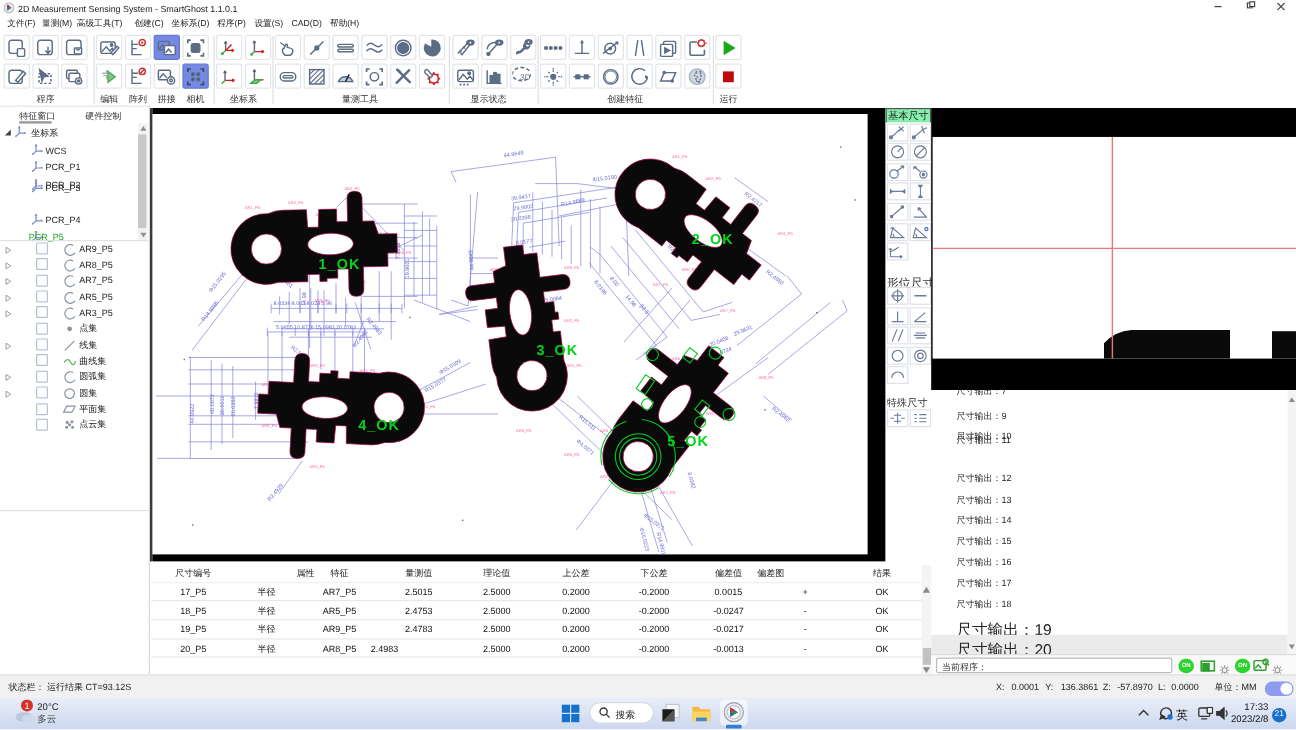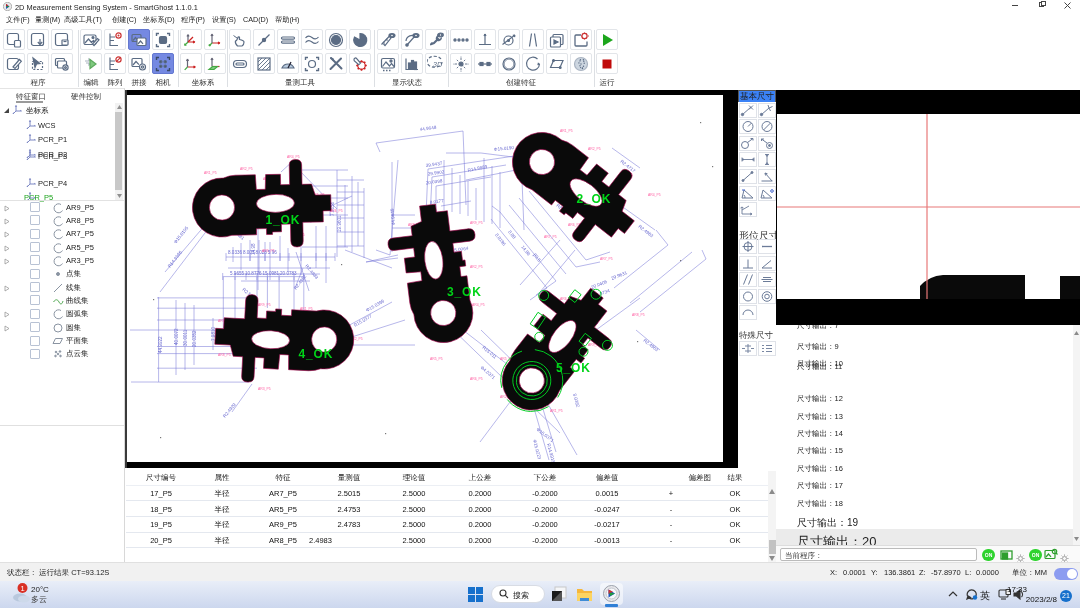--- a/index.html
+++ b/index.html
@@ -865,21 +865,21 @@
     <rect x="680" y="260" width="1.2" height="1.2" fill="#777"></rect>
     <rect x="385" y="433" width="1.2" height="1.2" fill="#777"></rect>
     <rect x="700" y="122" width="1.2" height="1.2" fill="#777"></rect>
     <text class="gt" x="265.5" y="224.0" textLength="34">1_OK</text>
     <text class="gt" x="576.5" y="203.0" textLength="34">2_OK</text>
     <text class="gt" x="447.0" y="295.5" textLength="34">3_OK</text>
     <text class="gt" x="298.5" y="358.0" textLength="34">4_OK</text>
     <text class="gt" x="556.0" y="372.0" textLength="34">5_OK</text>
   </svg>
 <div class="ab" style="left:738px;top:90px;width:38px;height:378px;background:#fff"></div>
-<div class="ab" style="left:738px;top:90px;width:38px;height:12px;border:1px solid #555;border-bottom:none;background:#3b82f6;font-size:8.5px;text-align:center;line-height:11px">基本尺寸</div>
+<div class="ab" style="left:738px;top:90px;width:38px;height:12px;border:1px solid #555;border-bottom:none;background:#86efac;font-size:8.5px;text-align:center;line-height:11px">基本尺寸</div>
 <div class="rb-btn" style="left:739px;top:102.5px">
     <svg width="16" height="13" viewBox="0 0 16 13" fill="none" stroke="#6b7b98" stroke-width="1">
       <path d="M2 11 L11 3"></path>
       <circle cx="2.5" cy="10.5" r="1.2" fill="#6b7b98"></circle>
       <path d="M9 1.5 l4 4 M13 1.5 l-4 4"></path>
     </svg>
   </div>
 <div class="rb-btn" style="left:758px;top:102.5px">
     <svg width="16" height="13" viewBox="0 0 16 13" fill="none" stroke="#6b7b98" stroke-width="1">
       <path d="M2 11 L10 4"></path>
@@ -1023,40 +1023,40 @@
 <div class="ab" style="left:797px;top:341.9px;font-size:7.5px;color:#222">尺寸输出：9</div>
 <div class="ab" style="left:797px;top:359.3px;font-size:7.5px;color:#222">尺寸输出：10</div>
 <div class="ab" style="left:797px;top:362px;font-size:7.5px;color:#222">尺寸输出：11</div>
 <div class="ab" style="left:797px;top:394.1px;font-size:7.5px;color:#222">尺寸输出：12</div>
 <div class="ab" style="left:797px;top:411.5px;font-size:7.5px;color:#222">尺寸输出：13</div>
 <div class="ab" style="left:797px;top:428.9px;font-size:7.5px;color:#222">尺寸输出：14</div>
 <div class="ab" style="left:797px;top:446.3px;font-size:7.5px;color:#222">尺寸输出：15</div>
 <div class="ab" style="left:797px;top:463.7px;font-size:7.5px;color:#222">尺寸输出：16</div>
 <div class="ab" style="left:797px;top:481.1px;font-size:7.5px;color:#222">尺寸输出：17</div>
 <div class="ab" style="left:797px;top:498.5px;font-size:7.5px;color:#222">尺寸输出：18</div>
-<div class="ab" style="left:797px;top:515.9px;font-size:10px;color:#222">尺寸输出：19</div>
+<div class="ab" style="left:797px;top:515.9px;font-size:13px;color:#222">尺寸输出：19</div>
 <div class="ab" style="left:776px;top:529px;width:297px;height:15.5px;background:#ebebeb"></div>
 <div class="ab" style="left:797px;top:533.3px;font-size:13px;color:#222">尺寸输出：20</div>
 <div class="ab" style="left:1073px;top:325px;width:7px;height:220px;background:#f4f4f4"></div>
 <svg class="ab" style="left:1073px;top:330px" width="7" height="6">
     <path d="M3.5 1 L6 5 H1 Z" fill="#8a8a8a"></path>
   </svg>
 <svg class="ab" style="left:1073px;top:536px" width="7" height="6">
     <path d="M3.5 5 L1 1 H6 Z" fill="#8a8a8a"></path>
   </svg>
 <div class="ab" style="left:126px;top:468px;width:650px;height:94px;background:#fff"></div>
 <div class="ab" style="left:161px;top:473px;width:80px;margin-left:-40px;text-align:center;font-size:7.5px;color:#222">尺寸编号</div>
-<div class="ab" style="left:222px;top:473px;width:80px;margin-left:-40px;text-align:center;font-size:7.5px;color:#222">属性</div>
+<div class="ab" style="left:222px;top:473px;width:80px;margin-left:-40px;text-align:right;font-size:7.5px;color:#222">属性</div>
 <div class="ab" style="left:283px;top:473px;width:80px;margin-left:-40px;text-align:center;font-size:7.5px;color:#222">特征</div>
 <div class="ab" style="left:349px;top:473px;width:80px;margin-left:-40px;text-align:center;font-size:7.5px;color:#222">量测值</div>
 <div class="ab" style="left:414px;top:473px;width:80px;margin-left:-40px;text-align:center;font-size:7.5px;color:#222">理论值</div>
 <div class="ab" style="left:480px;top:473px;width:80px;margin-left:-40px;text-align:center;font-size:7.5px;color:#222">上公差</div>
 <div class="ab" style="left:545px;top:473px;width:80px;margin-left:-40px;text-align:center;font-size:7.5px;color:#222">下公差</div>
 <div class="ab" style="left:607px;top:473px;width:80px;margin-left:-40px;text-align:center;font-size:7.5px;color:#222">偏差值</div>
-<div class="ab" style="left:671px;top:473px;width:80px;margin-left:-40px;text-align:right;font-size:7.5px;color:#222">偏差图</div>
+<div class="ab" style="left:671px;top:473px;width:80px;margin-left:-40px;text-align:left;font-size:7.5px;color:#222">偏差图</div>
 <div class="ab" style="left:735px;top:473px;width:80px;margin-left:-40px;text-align:center;font-size:7.5px;color:#222">结果</div>
 <div class="ab" style="left:161px;top:488.8px;width:80px;margin-left:-40px;text-align:center;font-size:7.5px;color:#111">17_P5</div>
 <div class="ab" style="left:222px;top:488.8px;width:80px;margin-left:-40px;text-align:center;font-size:7.5px;color:#111">半径</div>
 <div class="ab" style="left:283px;top:488.8px;width:80px;margin-left:-40px;text-align:center;font-size:7.5px;color:#111">AR7_P5</div>
 <div class="ab" style="left:349px;top:488.8px;width:80px;margin-left:-40px;text-align:center;font-size:7.5px;color:#111">2.5015</div>
 <div class="ab" style="left:414px;top:488.8px;width:80px;margin-left:-40px;text-align:center;font-size:7.5px;color:#111">2.5000</div>
 <div class="ab" style="left:480px;top:488.8px;width:80px;margin-left:-40px;text-align:center;font-size:7.5px;color:#111">0.2000</div>
 <div class="ab" style="left:545px;top:488.8px;width:80px;margin-left:-40px;text-align:center;font-size:7.5px;color:#111">-0.2000</div>
 <div class="ab" style="left:607px;top:488.8px;width:80px;margin-left:-40px;text-align:center;font-size:7.5px;color:#111">0.0015</div>
 <div class="ab" style="left:671px;top:488.8px;width:80px;margin-left:-40px;text-align:center;font-size:7.5px;color:#111">+</div>
@@ -1192,14 +1192,14 @@
 <div class="ab" style="left:980px;top:589px;font-size:10px;color:#111">英</div>
 <svg class="ab" style="left:998px;top:589px" width="13" height="11" viewBox="0 0 13 11" fill="none" stroke="#333" stroke-width="1.1">
     <rect x="1" y="1" width="9" height="7" rx="1"></rect>
     <path d="M3 10 h5"></path>
     <rect x="8" y="0.5" width="4.5" height="5" rx="0.5" fill="#f1f1f1"></rect>
   </svg>
 <svg class="ab" style="left:1013px;top:589px" width="12" height="11" viewBox="0 0 12 11" fill="none" stroke="#333" stroke-width="1.1">
     <path d="M1 4 h2.5 L7 1 v9 L3.5 7 H1 Z" fill="#333"></path>
     <path d="M8.5 3 a3.5 3.5 0 0 1 0 5"></path>
   </svg>
-<div class="ab" style="left:1007px;top:585px;width:50px;text-align:left;font-size:8px;color:#111">17:33</div>
+<div class="ab" style="left:1007px;top:585px;width:50px;text-align:right;font-size:8px;color:#111">17:33</div>
 <div class="ab" style="left:1007px;top:595px;width:50px;text-align:right;font-size:8px;color:#111">2023/2/8</div>
 <div class="ab" style="left:1060px;top:590px;width:12px;height:12px;background:#1670cc;border-radius:6px;color:#fff;font-size:7px;text-align:center;line-height:12px">21</div>
 </body></html>

